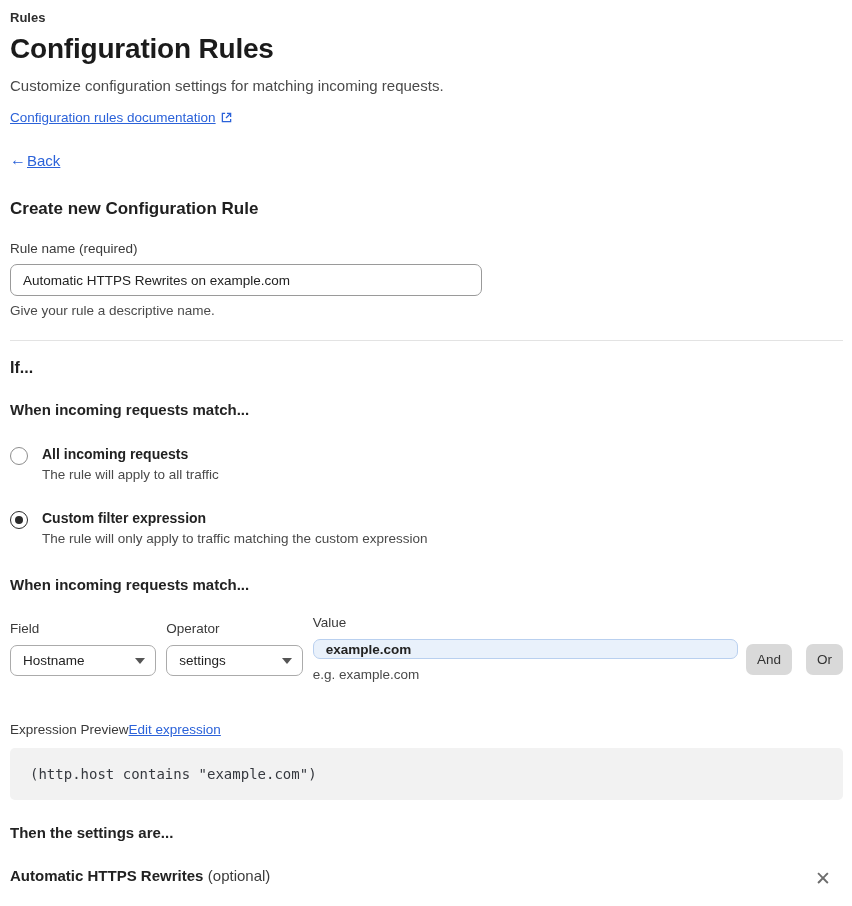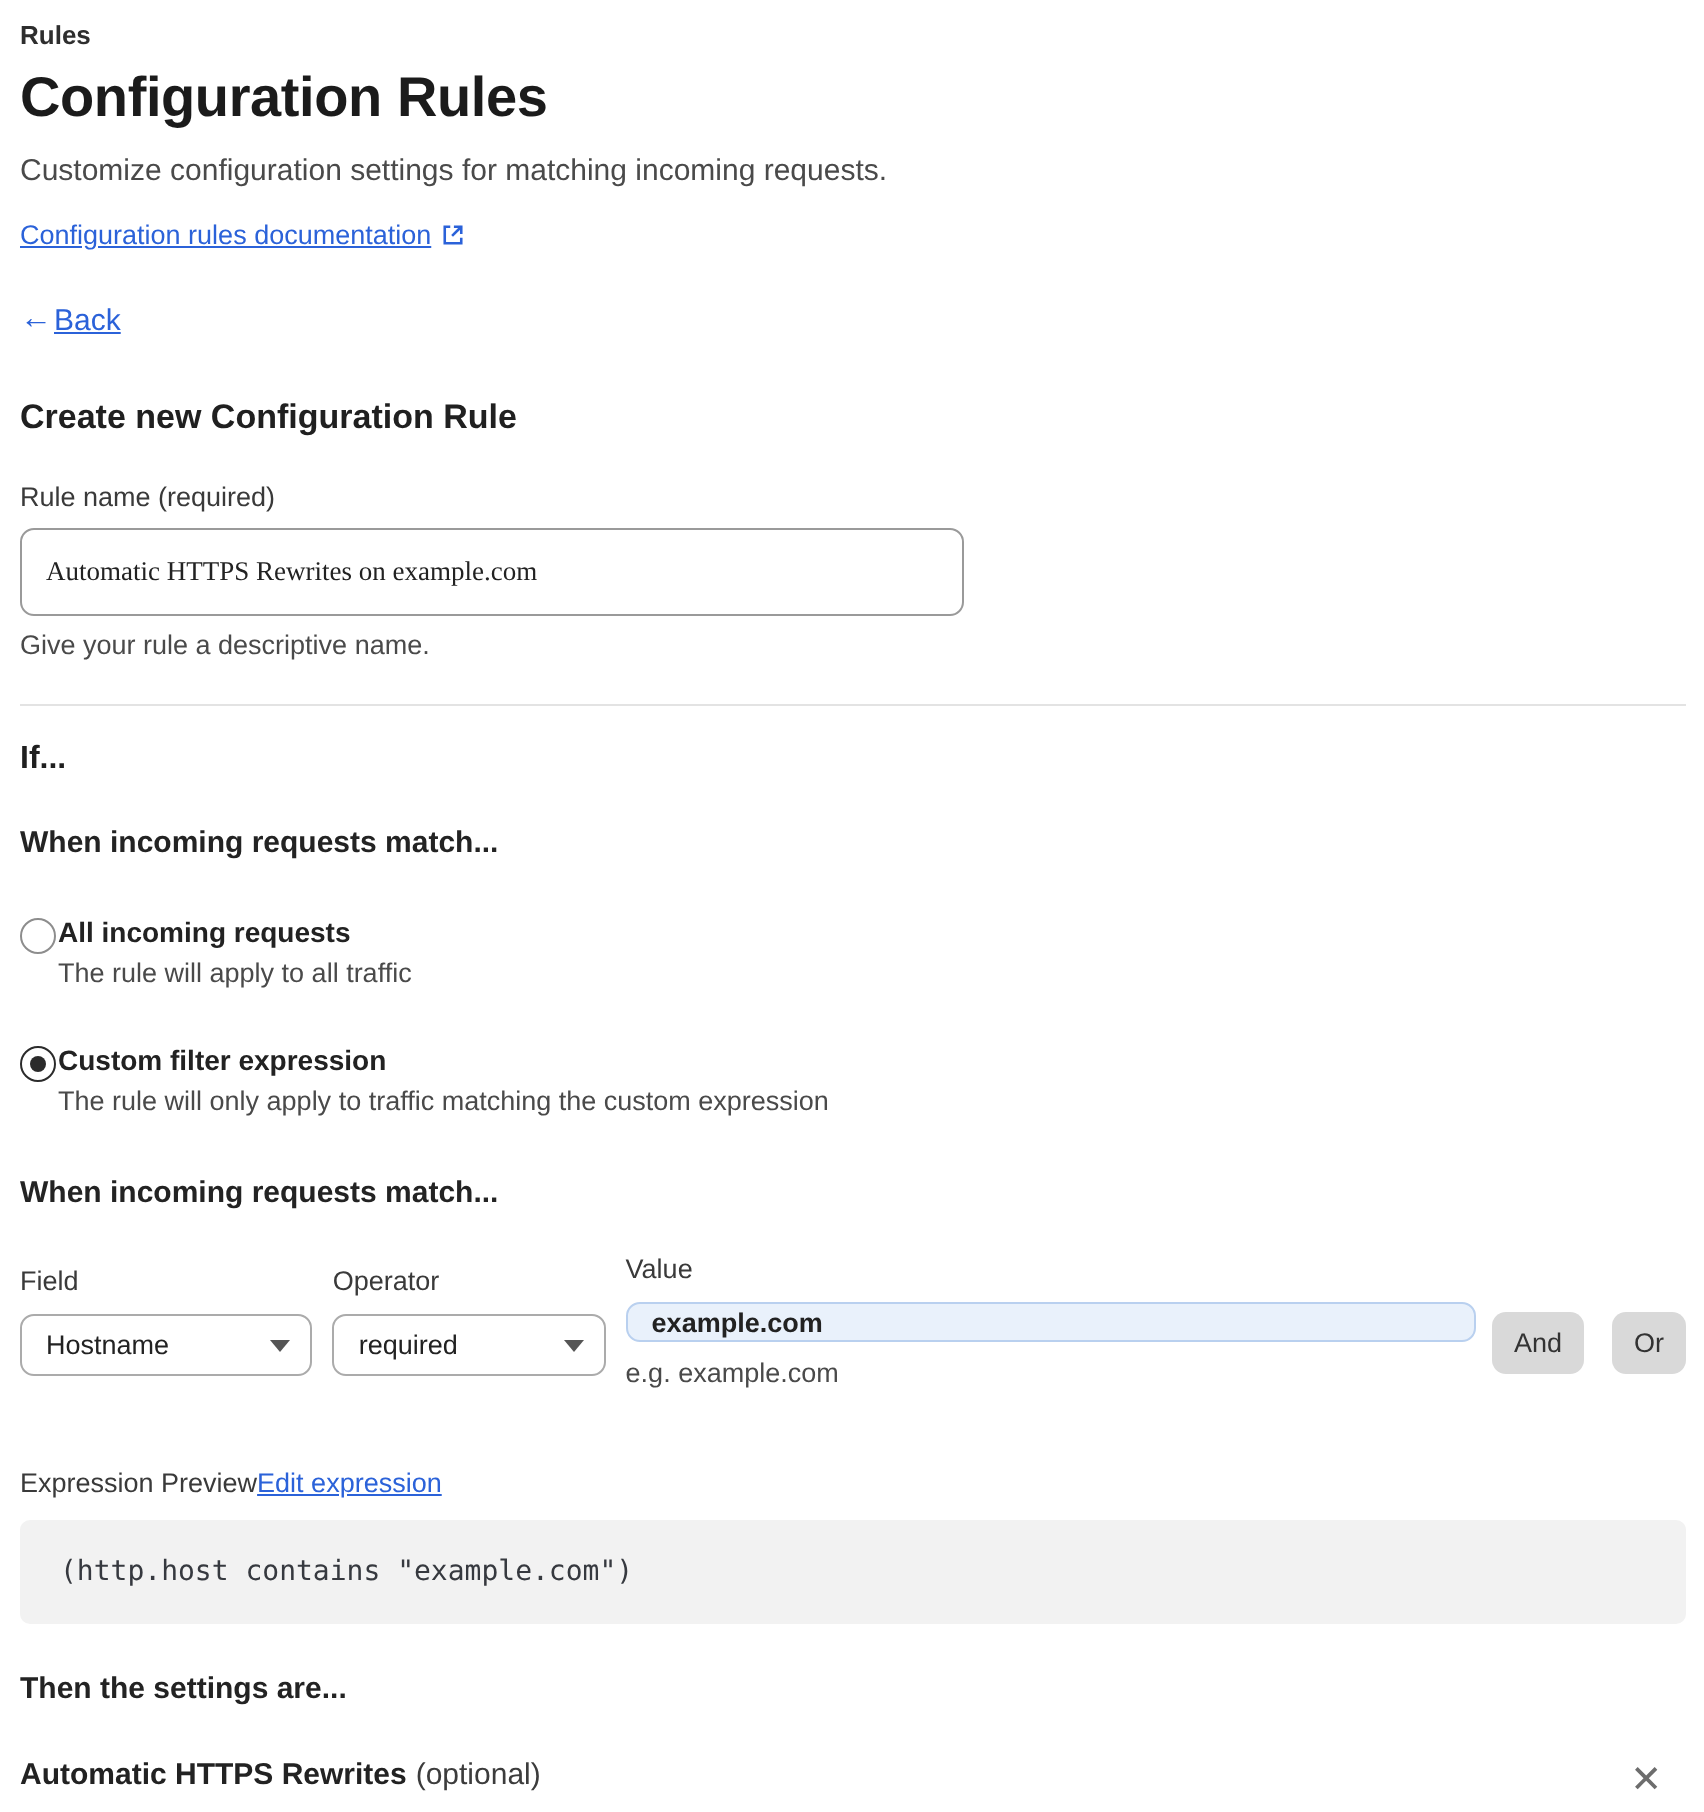--- a/index.html
+++ b/index.html
@@ -23,26 +23,26 @@
   .ext-icon svg { display: block; }
   .back-row { margin-top: 26px; font-size: 15px; display: flex; align-items: center; }
   .back-arrow { color: var(--link-blue); text-decoration: none; font-size: 16px; margin-right: 1px; }
 
   .section-h2 { font-size: 17px; font-weight: bold; color: #202020; margin-top: 30px; }
 
   .field-label { font-size: 13.5px; color: #3a3a3a; margin-top: 22px; }
   .text-input {
     margin-top: 8px;
     width: 472px;
-    height: 44px;
+    height: 32px;
     border: 1px solid #9a9a9a;
     border-radius: 7px;
     padding: 0 12px;
     font-size: 13.5px;
-    font-family: Liberation Serif, serif;
+    font-family: Liberation Sans, sans-serif;
     color: #222;
     outline: none;
     background: #fff;
   }
   .help-text { font-size: 13.5px; color: #4a4a4a; margin-top: 7px; }
 
   .divider { border: none; border-top: 1px solid #e3e3e3; margin-top: 22px; }
 
   .if-heading { font-size: 16px; font-weight: bold; margin-top: 18px; }
   .match-heading { font-size: 15px; font-weight: bold; margin-top: 24px; color: #232323; }
@@ -59,21 +59,21 @@
   }
   .radio-option.is-on .radio-circle { border-color: #2b2b2b; }
   .radio-option.is-on .radio-circle::after {
     content: "";
     position: absolute;
     left: 3.5px; top: 3.5px;
     width: 8px; height: 8px;
     border-radius: 50%;
     background: #2b2b2b;
   }
-  .radio-texts { margin-left: 1px; }
+  .radio-texts { margin-left: 14px; }
   .radio-label { font-size: 14px; font-weight: bold; color: #222; }
   .radio-desc { font-size: 13.5px; color: #4a4a4a; margin-top: 5px; }
 
   .builder { margin-top: 10px; }
   .builder-row { display: flex; align-items: center; margin-top: 22px; }
   .builder-col-label { font-size: 13.5px; color: #3a3a3a; }
   .col-field { width: 148px; }
   .col-op { width: 138px; margin-left: 10px; }
   .col-value { width: 430px; margin-left: 10px; }
   .select-box {
@@ -230,21 +230,21 @@
       <div class="col-field">
         <div class="builder-col-label">Field</div>
         <div class="select-box">
           <span>Hostname</span>
           <span class="caret"></span>
         </div>
       </div>
       <div class="col-op">
         <div class="builder-col-label">Operator</div>
         <div class="select-box">
-          <span>required</span>
+          <span>settings</span>
           <span class="caret"></span>
         </div>
       </div>
       <div class="col-value">
         <div class="builder-col-label">Value</div>
         <input class="value-input" type="text" value="example.com" style="">
         <div class="value-hint">e.g. example.com</div>
       </div>
       <div class="andor">
         <button class="btn-gray">And</button>

